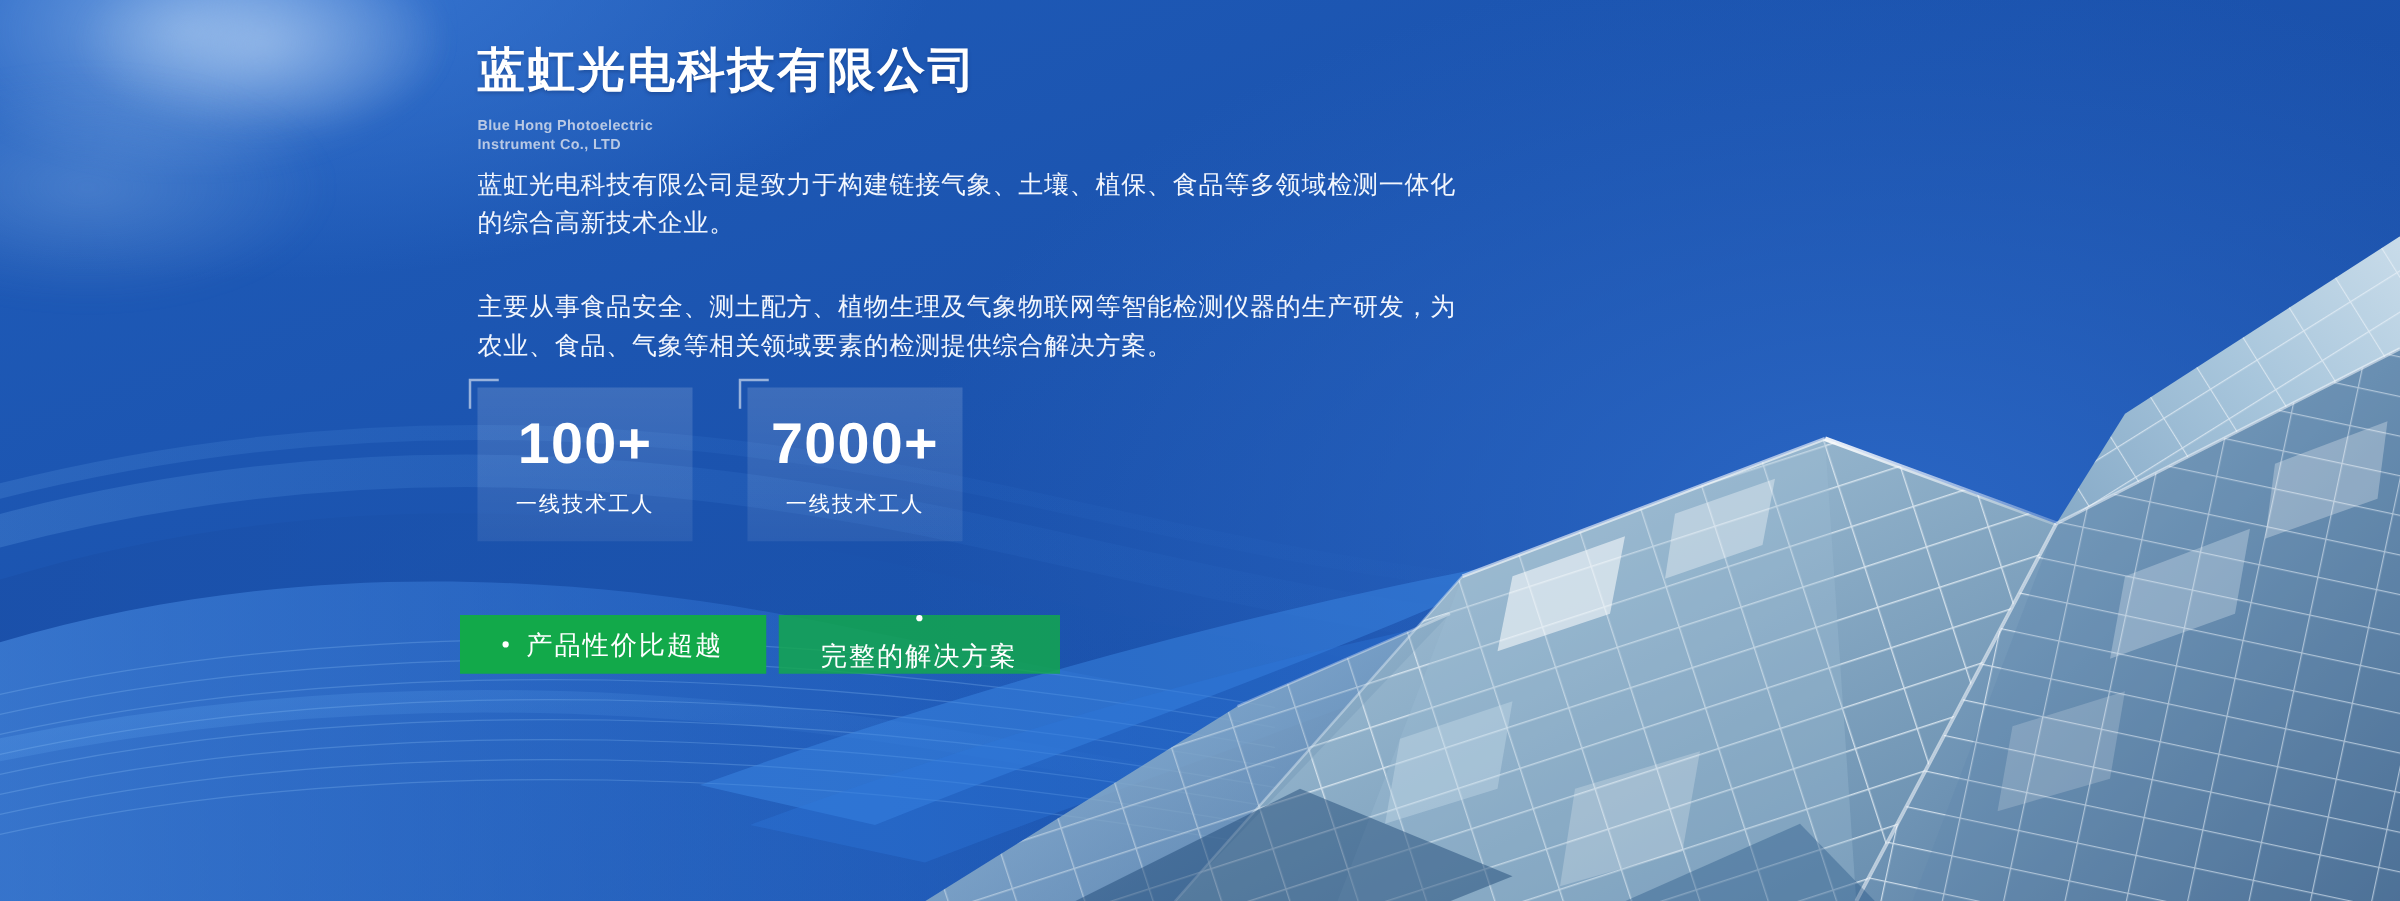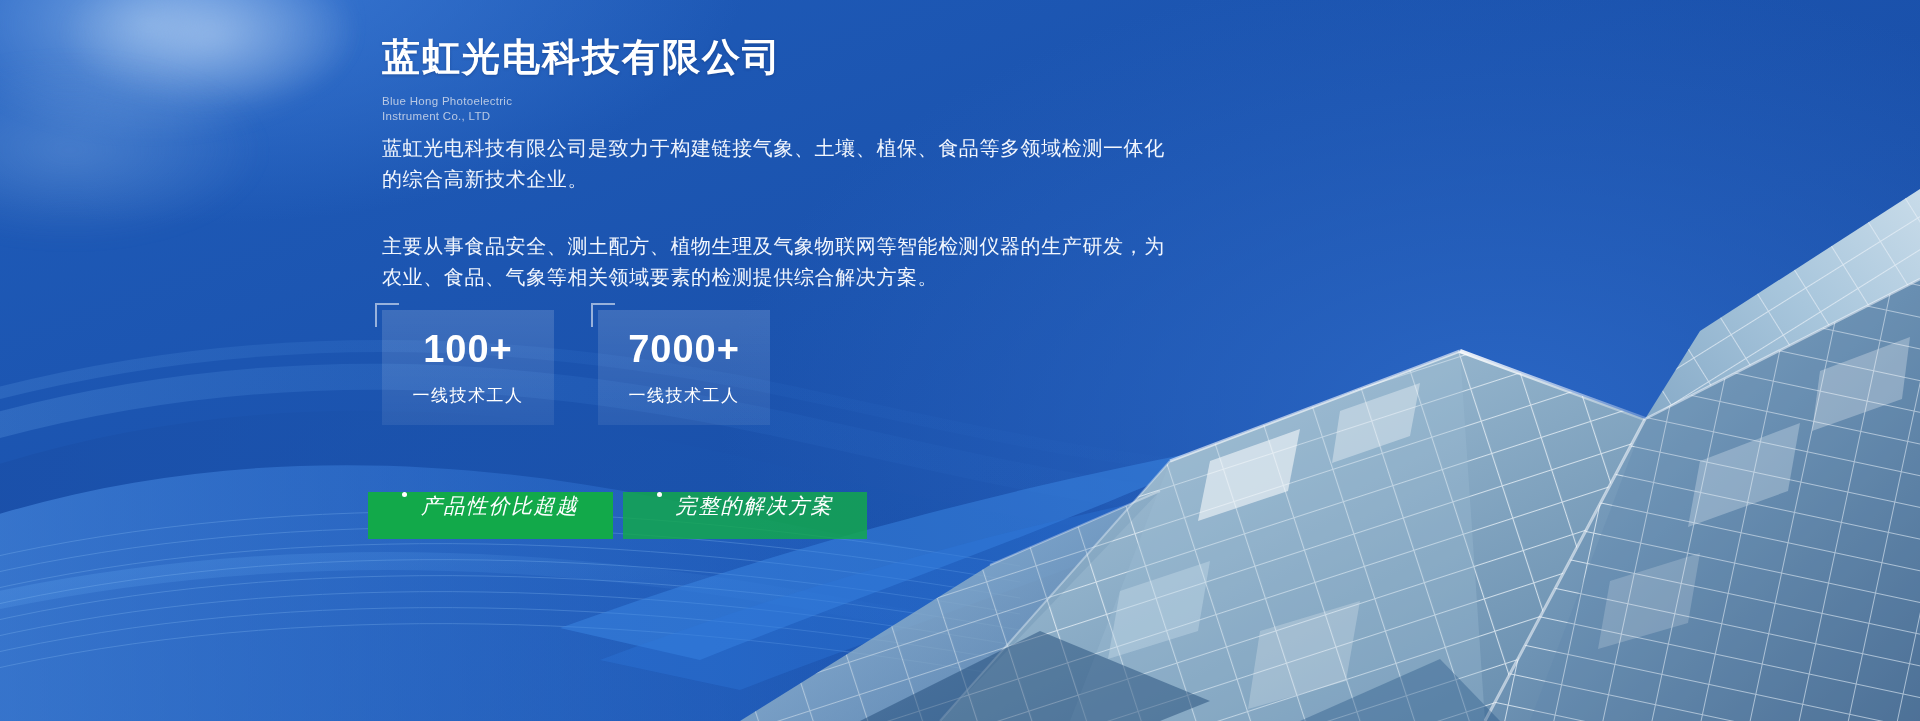--- a/index.html
+++ b/index.html
@@ -60,21 +60,21 @@
     letter-spacing:2px;
     line-height:1.25;
     text-shadow:0 1px 3px rgba(0,20,60,.25);
   }
   .subtitle-en {
     margin-top:12px;
     font-size:11.5px;
     line-height:1.35;
     color:#b9c9e4;
     letter-spacing:.3px;
-    font-weight:400;
+    font-weight:700;
   }
   .desc {
     margin-top:8px;
     font-size:20px;
     line-height:1.55;
     color:#f2f6fd;
     letter-spacing:.6px;
     width:800px;
   }
   .desc + .desc { margin-top:36px; }
@@ -94,21 +94,21 @@
     background:linear-gradient(180deg, rgba(255,255,255,.15) 0%, rgba(255,255,255,.07) 100%);
   }
   .stat::before {
     content:"";
     position:absolute; left:-7px; top:-7px;
     width:22px; height:22px;
     border-left:2px solid rgba(255,255,255,.55);
     border-top:2px solid rgba(255,255,255,.55);
   }
   .stat-num {
-    font-size:38px;
+    font-size:46px;
     font-weight:700;
     color:#ffffff;
     line-height:1.05;
     letter-spacing:1px;
   }
   .stat-label {
     margin-top:14px;
     font-size:17px;
     color:#ffffff;
     letter-spacing:1.5px;
@@ -118,28 +118,28 @@
   .tags {
     position:absolute;
     left:368px; top:492px;
     display:flex;
     gap:10px;
   }
   .tag {
     height:47px;
     padding:0 34px;
     display:flex;
+    align-items:center;
     gap:14px;
     background:#12a94a;
     color:#ffffff;
     font-size:21px;
     letter-spacing:1.5px;
-    font-style:italic;
-  }
-  .tag.translucent { background:rgba(18,169,74,.82); }
+  }
+  .tag.translucent { background:rgba(18,169,74,.82);flex-direction:column; }
   .tag-dot {
     width:5px; height:5px;
     border-radius:50%;
     background:#ffffff;
     flex:0 0 auto;
   }
 </style>
 </head>
 <body>
 

